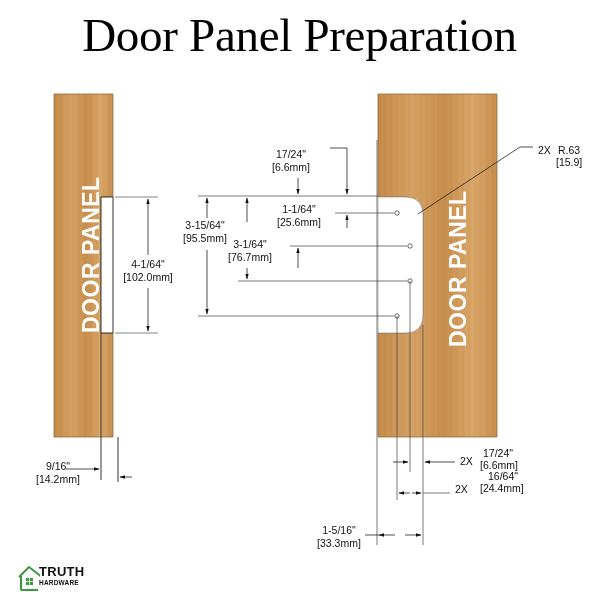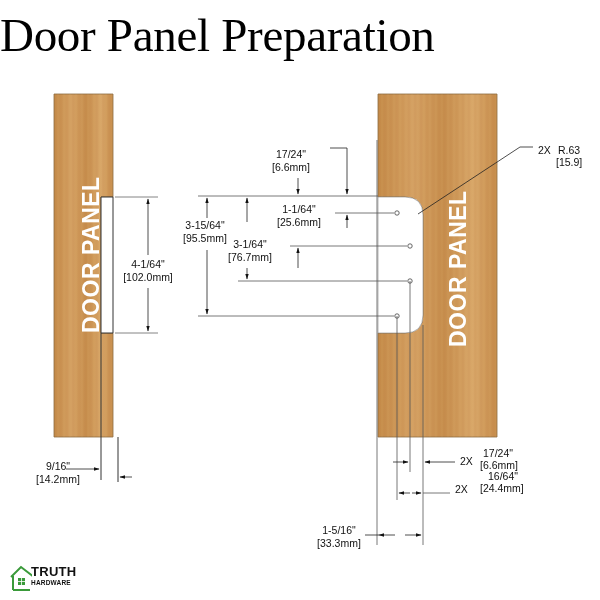--- a/index.html
+++ b/index.html
@@ -1,25 +1,25 @@
 <!DOCTYPE html>
 <html><head>
 <meta charset="utf-8">
 <style>
   html, body { margin: 0; padding: 0; background: #ffffff; }
   body { width: 600px; height: 600px; position: relative; overflow: hidden; }
   .title {
-    position: absolute; left: 0; top: 8px; width: 599px; text-align: left;
+    position: absolute; left: 0; top: 8px; width: 599px; text-align: center;
     font-family: "Liberation Serif", "DejaVu Serif", serif; font-size: 47px; color: #000;
     letter-spacing: -0.3px;
   }
   svg.diagram { position: absolute; left: 0; top: 0; }
   .dim { font-family: "Liberation Sans", "DejaVu Sans", sans-serif; font-size: 10.5px; fill: #111; }
   .panel-label { font-family: "Liberation Sans", "DejaVu Sans", sans-serif; font-weight: bold; font-size: 23px; fill: #ffffff; letter-spacing: 0.5px; }
-  .logo { position: absolute; left: 10px; top: 563px; width: 80px; height: 30px; }
+  .logo { position: absolute; left: 18px; top: 563px; width: 80px; height: 30px; }
   .logo-text1 { position: absolute; left: 21px; top: 1px; font-family: "Liberation Sans", sans-serif; font-weight: bold; font-size: 13px; color: #111; letter-spacing: 0.3px; }
   .logo-text2 { position: absolute; left: 21px; top: 16px; font-family: "Liberation Sans", sans-serif; font-weight: bold; font-size: 6.5px; color: #111; letter-spacing: 0.2px; }
 </style>
 </head>
 <body>
 
 <div class="title">Door Panel Preparation</div>
 
 <svg class="diagram" width="600" height="600" viewBox="0 0 600 600">
   <defs>

